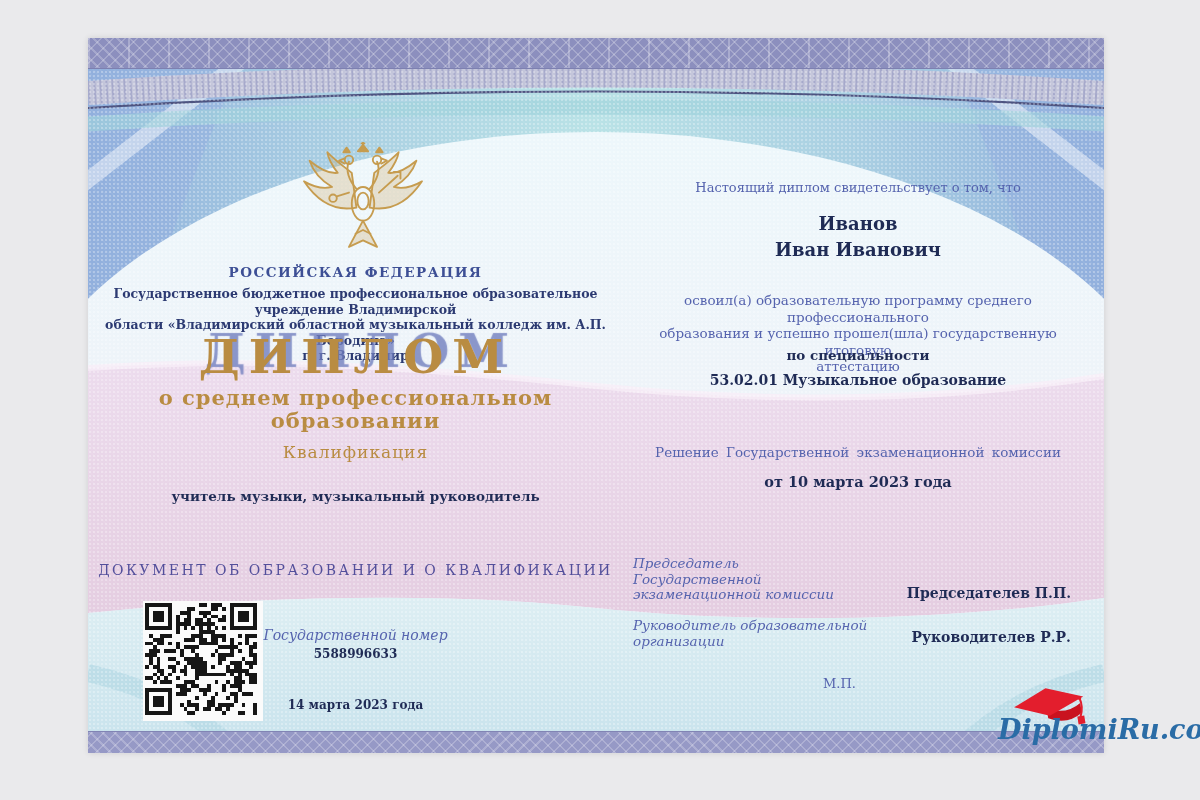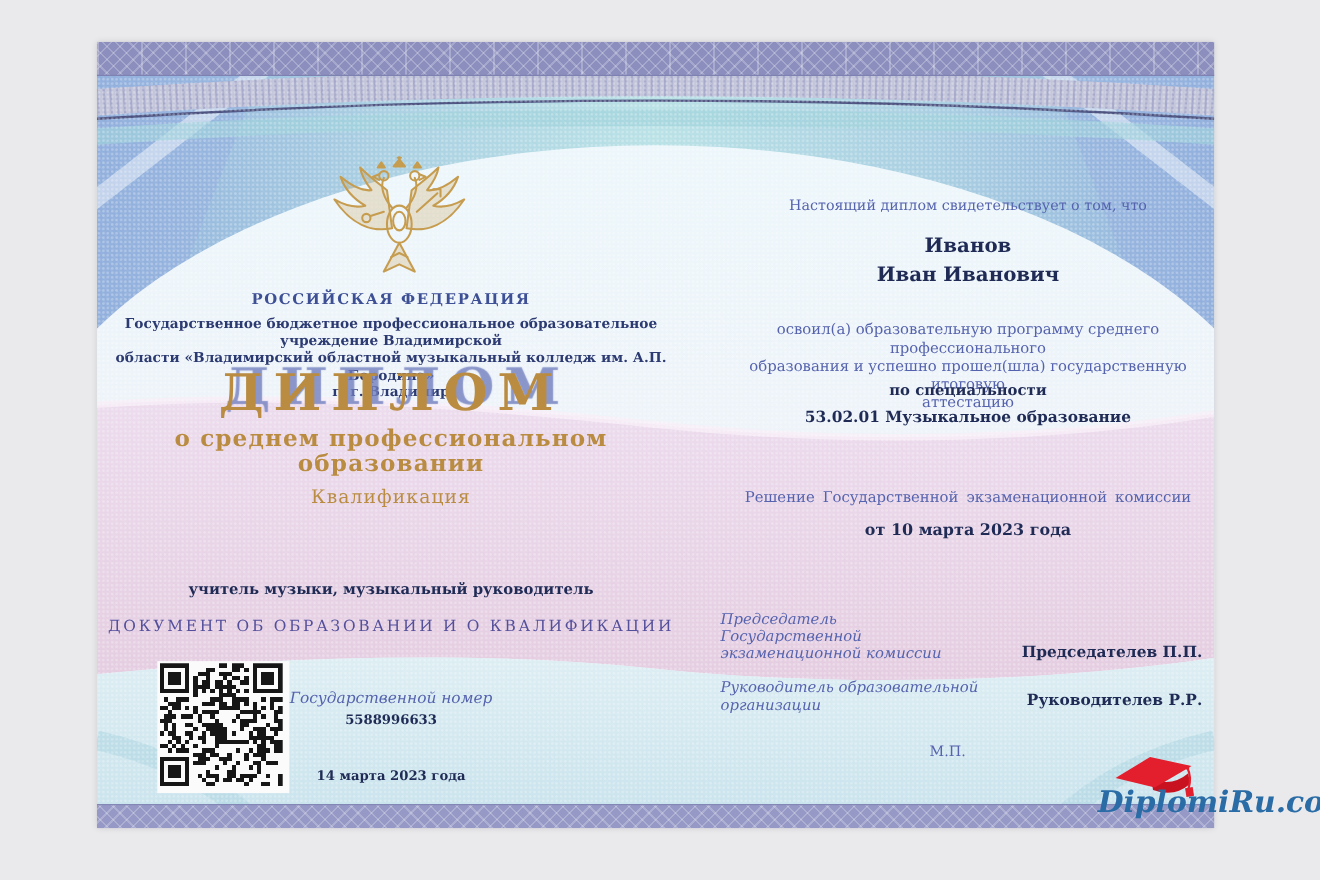--- a/index.html
+++ b/index.html
@@ -34,31 +34,31 @@
   .band-bottom{
     position:absolute;left:0;bottom:0;width:100%;height:21px;
     background:
       repeating-linear-gradient(45deg, transparent 0 7px, rgba(255,255,255,.22) 7px 8.5px),
       repeating-linear-gradient(-45deg, transparent 0 7px, rgba(255,255,255,.22) 7px 8.5px),
       #9699c6;
     border-top:1.5px solid #8184b4;
   }
   .col{position:absolute;top:0;height:100%;}
   .col-left{left:10px;width:515px;}
-  .col-right{left:567px;width:450px;}
+  .col-right{left:545px;width:450px;}
   .abs{position:absolute;left:0;width:100%;text-align:center;}
   .country{font-size:13.5px;font-weight:bold;letter-spacing:1.5px;color:var(--blue-head,#3d4f95);}
   .inst{font-size:12.5px;font-weight:600;line-height:15.5px;color:var(--navy,#2c3a72);}
   .big-title{
     font-size:46px;font-weight:bold;letter-spacing:9px;color:var(--gold,#b98c42);
     text-shadow:6px -6px 1px rgba(112,126,190,.8);
   }
   .gold-sub{font-size:21px;font-weight:bold;line-height:23px;color:var(--gold,#b98c42);letter-spacing:1px;}
   .kvalif{font-size:17px;color:var(--gold,#b98c42);letter-spacing:1px;}
-  .kvalif-val{font-size:13.5px;font-weight:600;color:var(--navy-dark,#1f2b55);margin-top:40px;}
+  .kvalif-val{font-size:13.5px;font-weight:600;color:var(--navy-dark,#1f2b55);}
   .doc-type{font-size:14px;letter-spacing:2.5px;color:var(--purple-head,#534f9b);}
   .reg-label{font-size:14px;font-style:italic;color:var(--blue-text,#5563ae);}
   .reg-val{font-size:12px;font-weight:600;color:var(--navy-dark,#1f2b55);}
   .intro{font-size:13px;color:var(--blue-text,#5563ae);}
   .person{font-size:18px;font-weight:600;color:var(--navy-dark,#1f2b55);}
   .program{font-size:13.5px;line-height:16.5px;color:var(--blue-text,#5563ae);}
   .spec-label{font-size:13.5px;font-weight:600;color:var(--navy-dark,#1f2b55);}
   .spec-val{font-size:14px;font-weight:600;color:var(--navy-dark,#1f2b55);}
   .decision{font-size:13.5px;color:var(--blue-text,#5563ae);word-spacing:3px;}
   .decision-date{font-size:14.5px;font-weight:700;color:var(--navy-dark,#1f2b55);}

